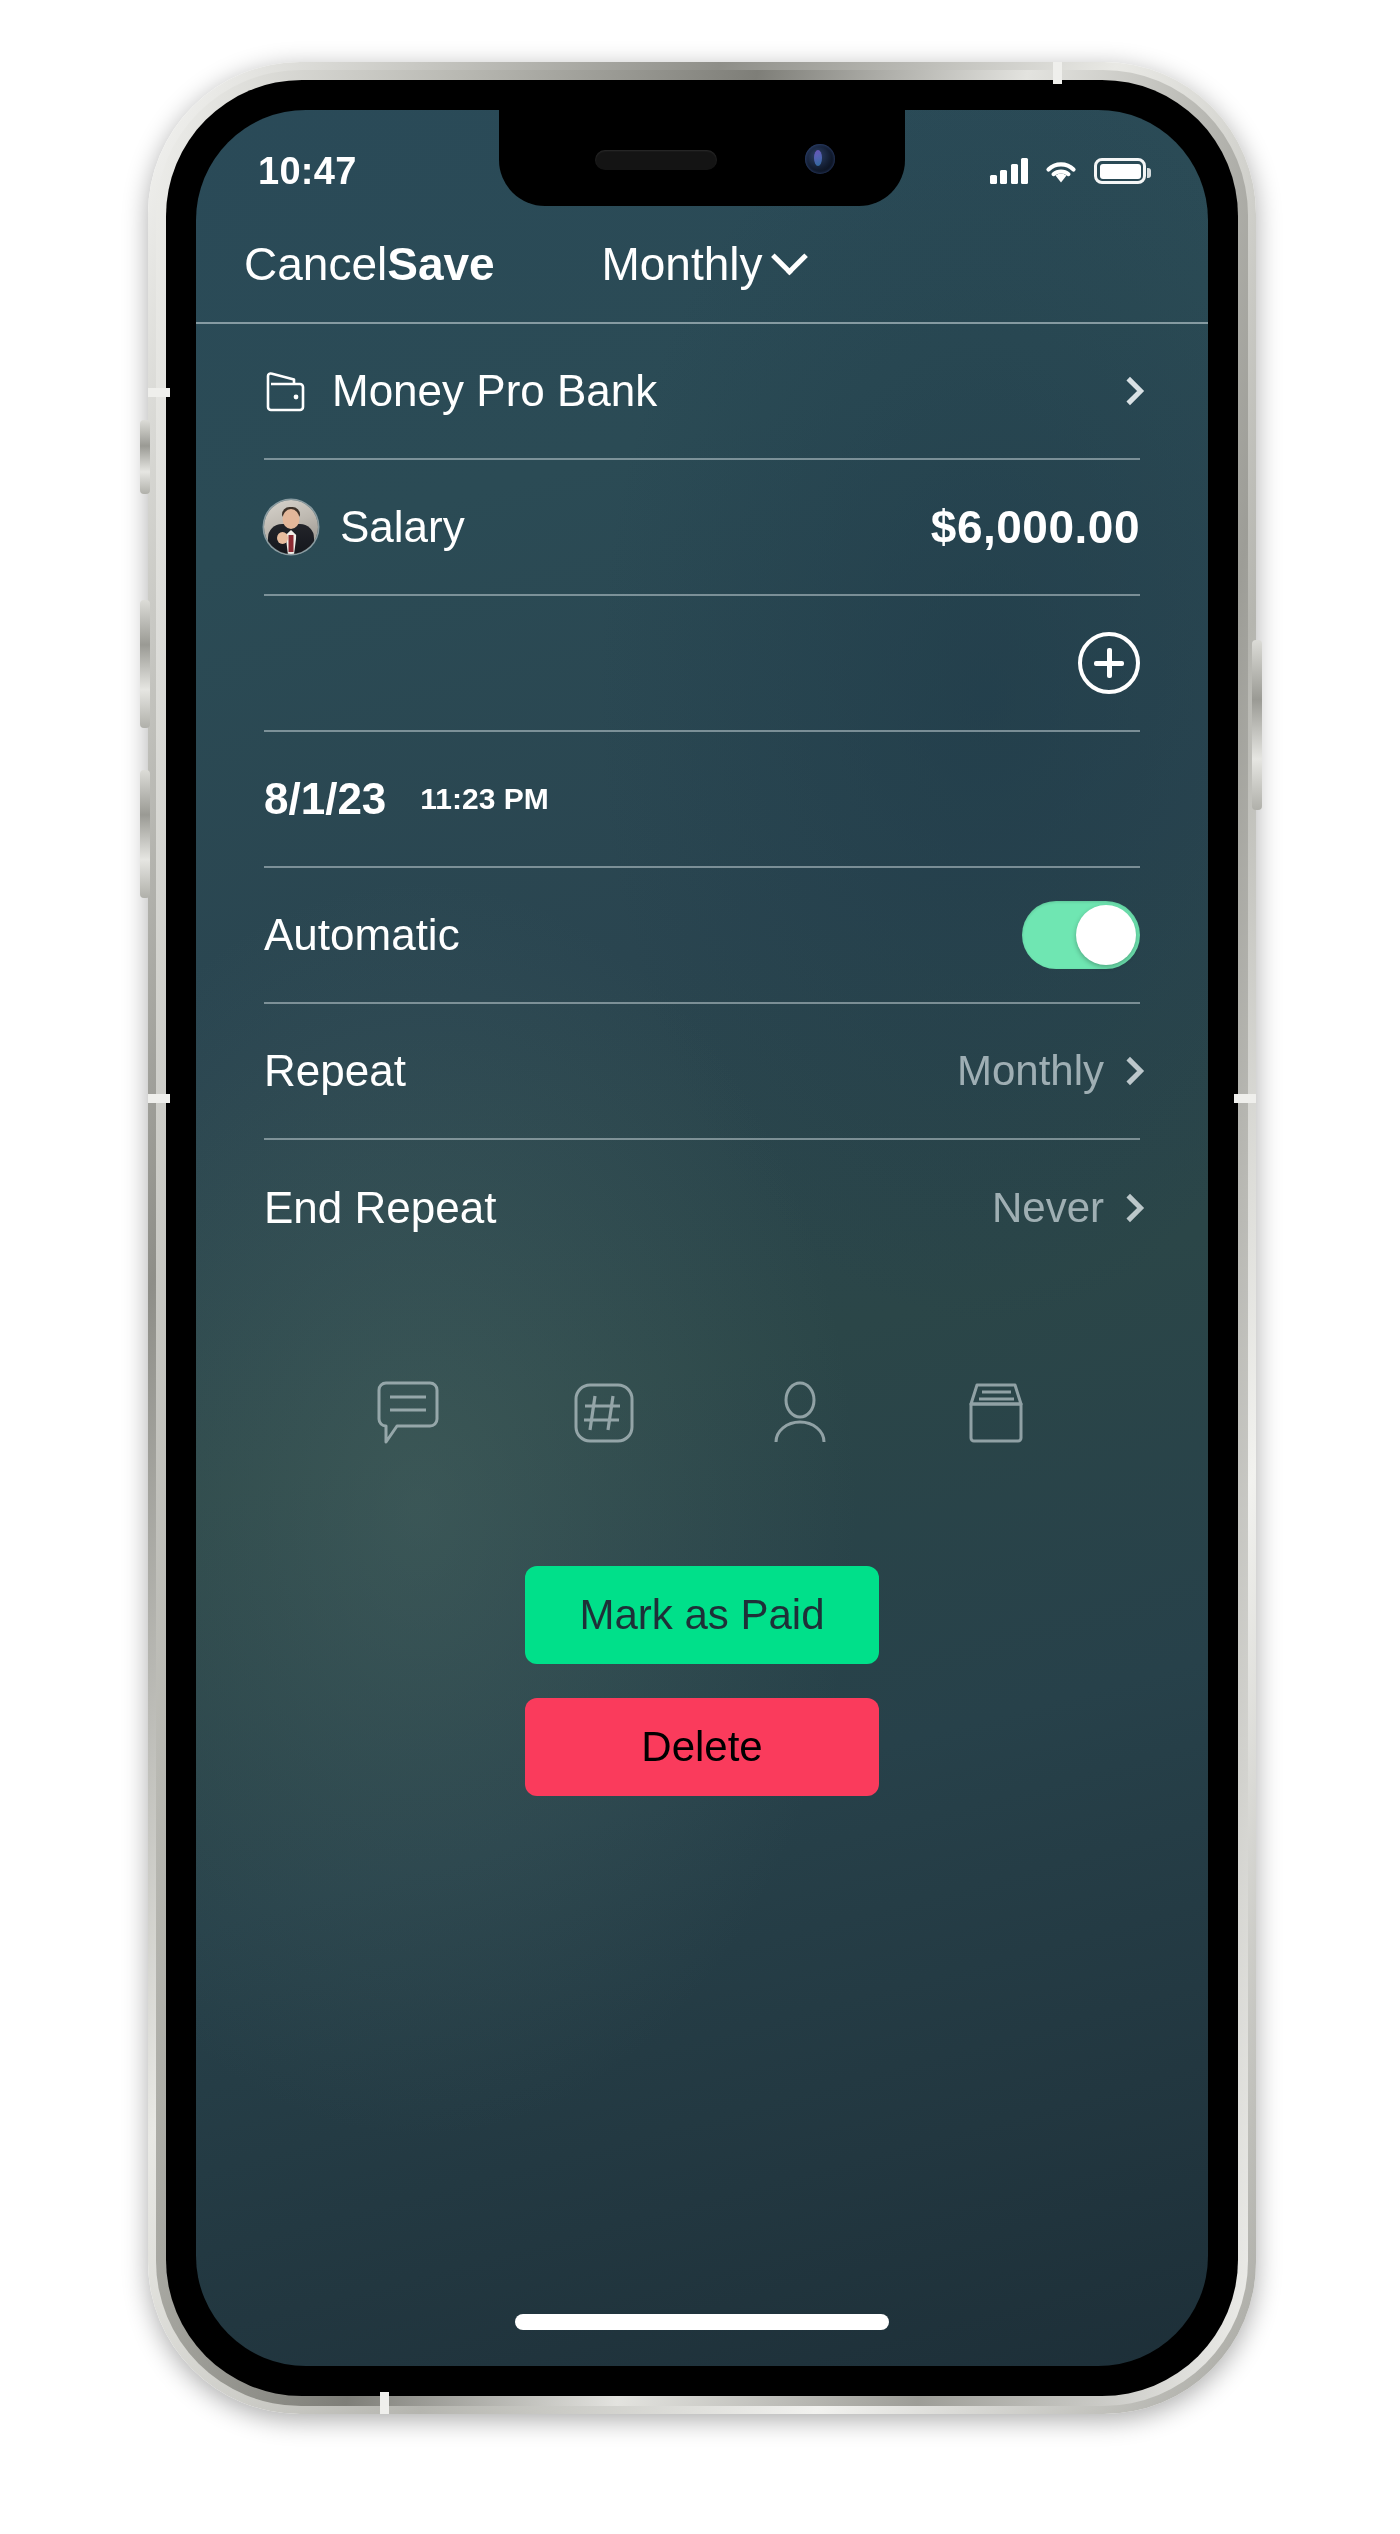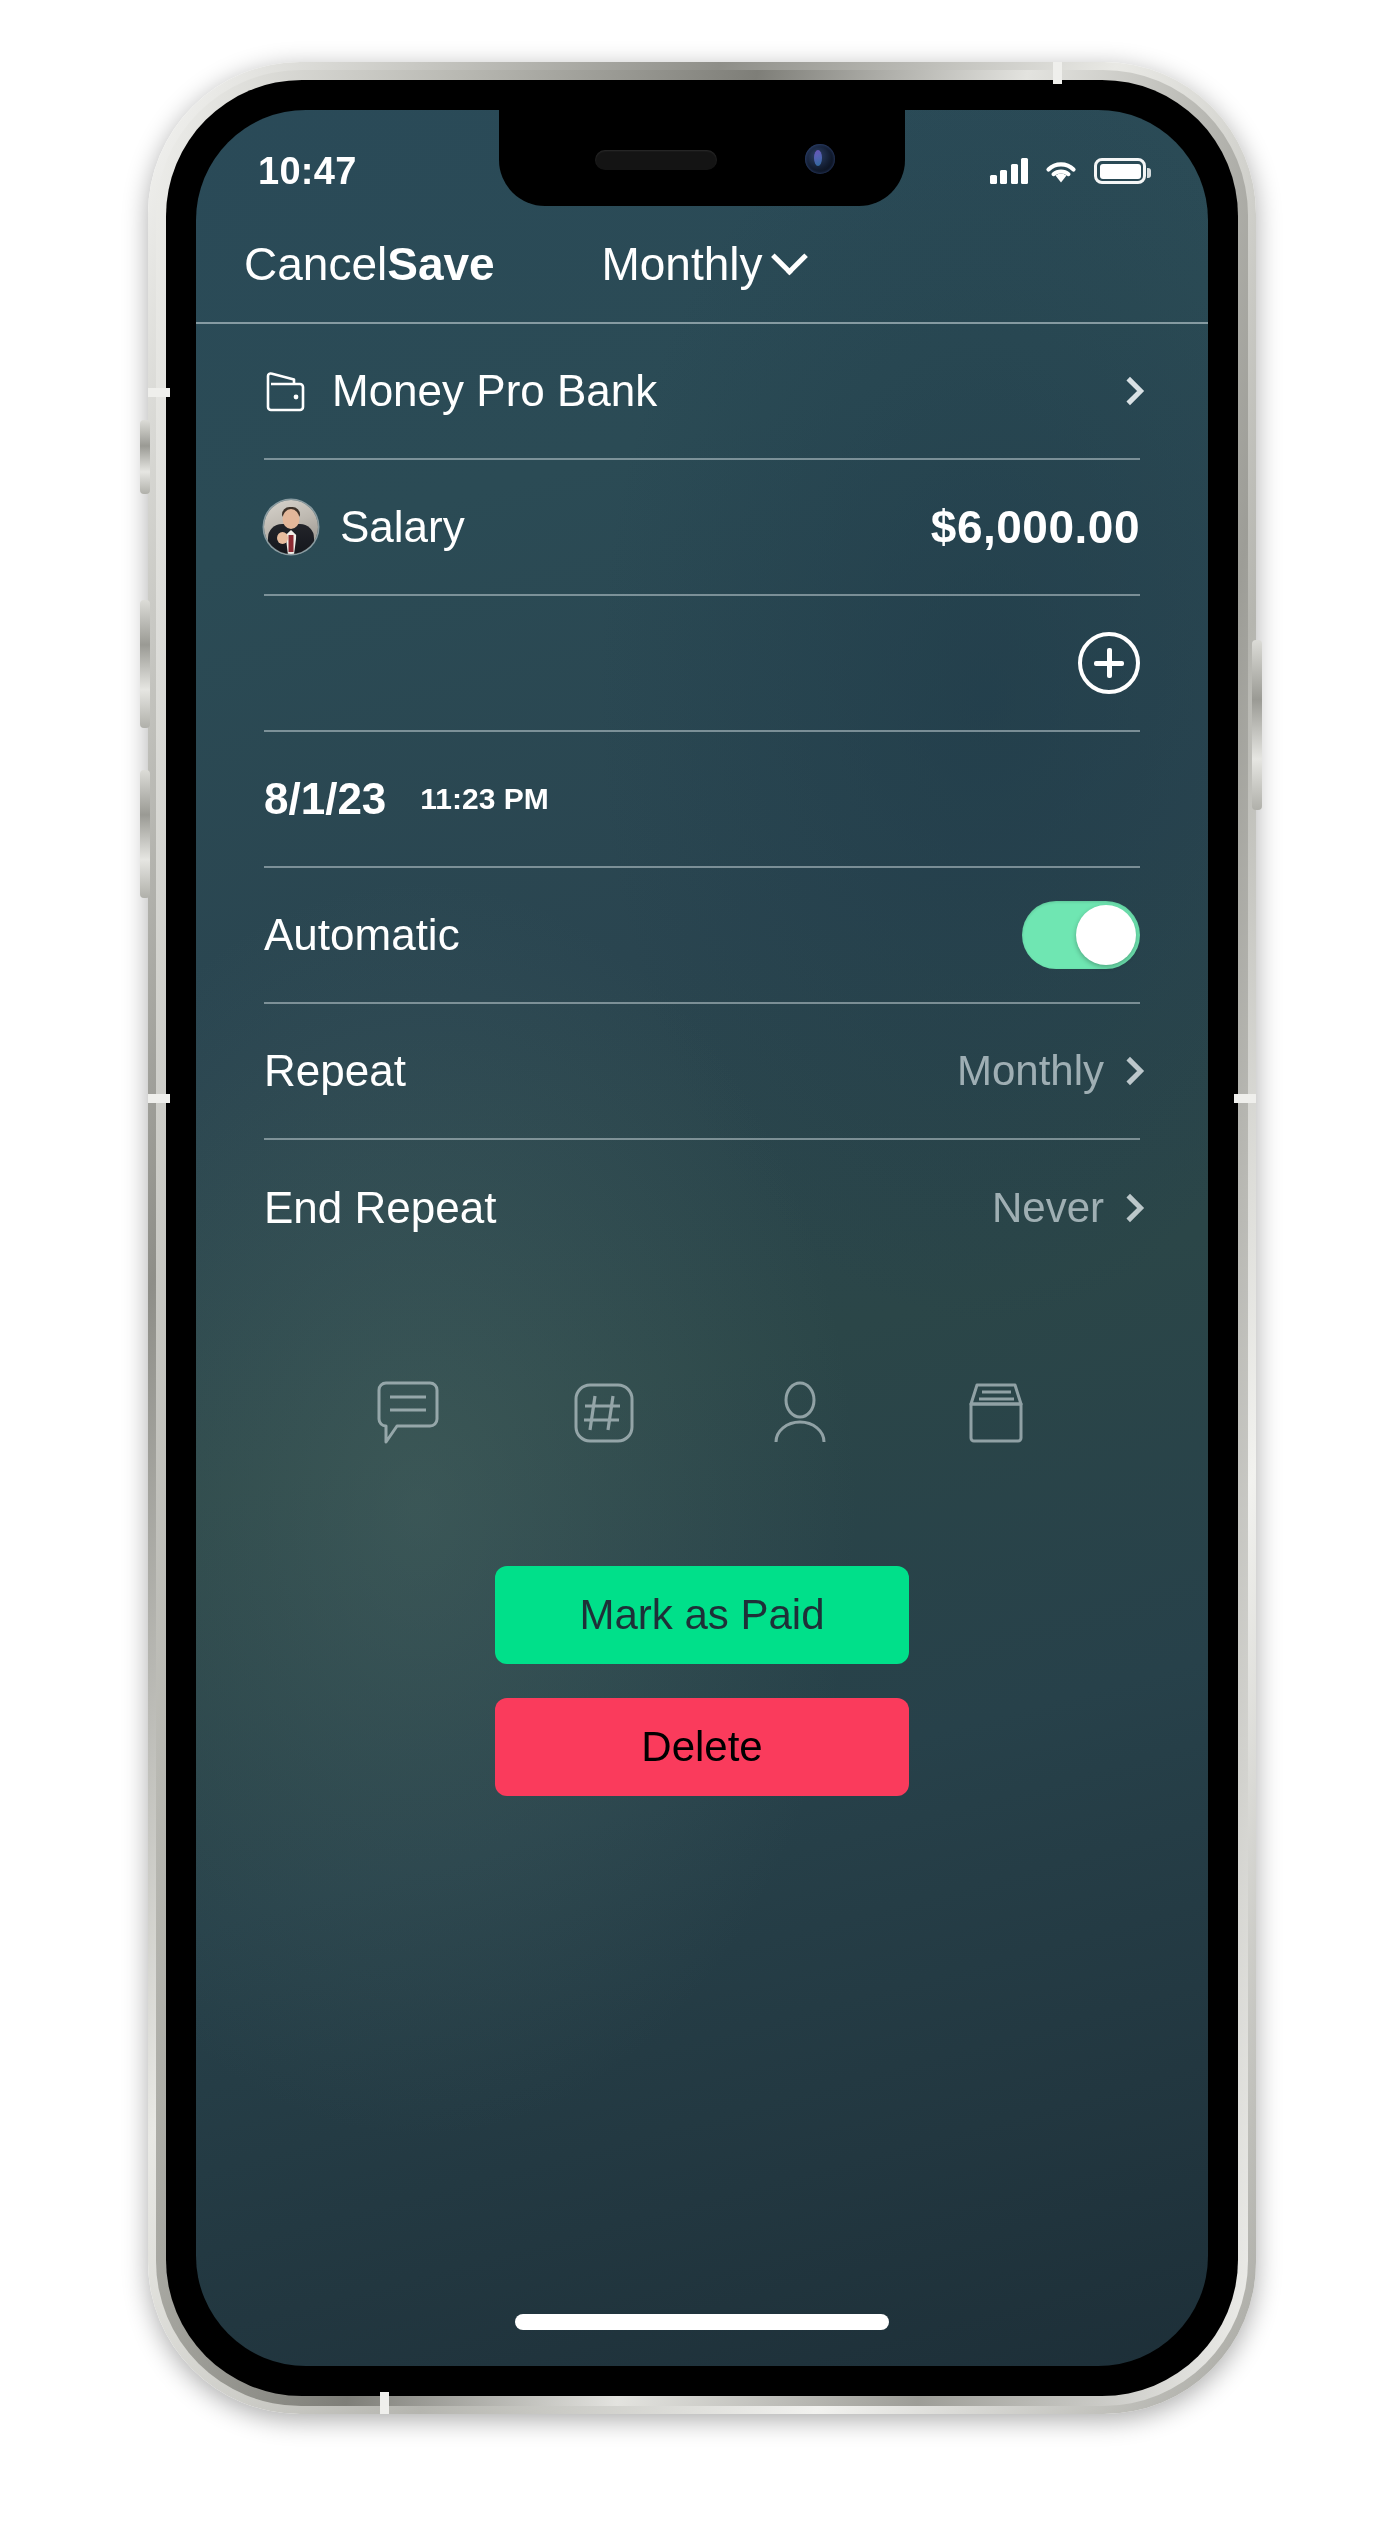--- a/index.html
+++ b/index.html
@@ -240,21 +240,21 @@
   
   .icon-strip {
     display: flex; justify-content: center; align-items: center;
     gap: 122px; margin-top: 100px;
   }
   .strip-icon { width: 74px; height: 74px; position: relative; opacity: 0.62; }
 
   
   .actions { display:flex; flex-direction: column; align-items: center; gap: 34px; margin-top: 116px; }
   .action-btn {
-    width: 414px; height: 98px; border-radius: 12px;
+    width: 354px; height: 98px; border-radius: 12px;
     display:flex; align-items:center; justify-content:center;
     font-size: 42px; font-weight: 400; border: none; cursor: pointer;
   }
   .btn-paid   { background: #00e08a; color: #1e3038; }
   .btn-delete { background: #fa3b5c; color: #000000; }
 
   
   .home-indicator {
     position:absolute; bottom: 36px; left: 50%; transform: translateX(-50%);
     width: 374px; height: 16px; border-radius: 8px; background: #fff;

